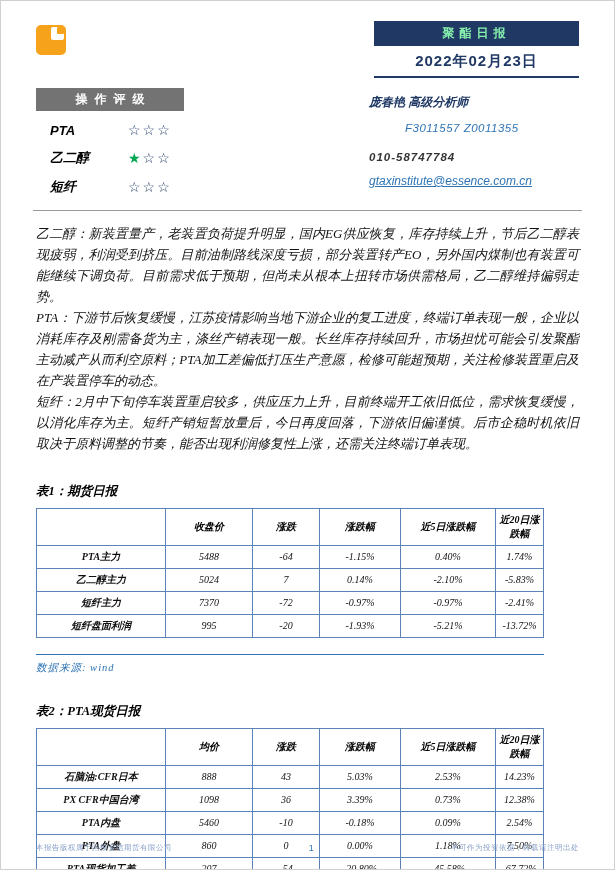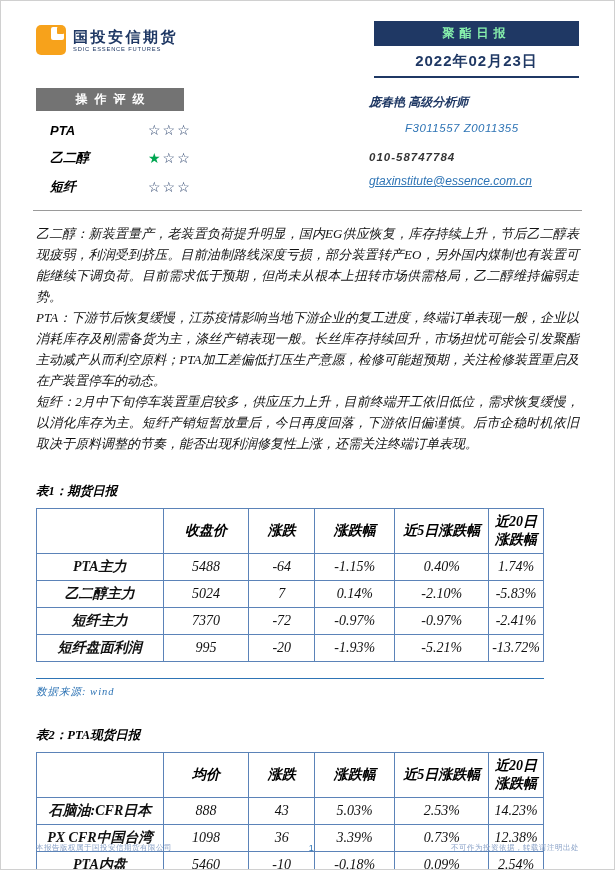--- a/index.html
+++ b/index.html
@@ -23,21 +23,21 @@
   .banner { background:#1f3864; color:#86efac; font-weight:bold; font-size:12px;
             letter-spacing:5px; text-align:center; padding:4px 0; }
   .date { color:#1f3864; font-weight:bold; font-size:15px; text-align:center;
           padding:6px 0 5px 0; border-bottom:2px solid #1f3864; letter-spacing:1px; }
   
   .info-row { display:flex; justify-content:space-between; margin-top:10px; }
   .rating-col { width:300px; }
   .rating-header { background:#737373; color:#ffffff; font-weight:bold; font-size:12px;
                    letter-spacing:7px; text-align:center; width:148px; padding:3px 0 3px 7px;
                    box-sizing:border-box; }
-  .rating-row { display:flex; align-items:center; margin:11px 0 0 14px;gap:20px; }
+  .rating-row { display:flex; align-items:center; margin:11px 0 0 14px; }
   .rating-label { font-weight:bold; font-size:13px; width:78px; color:#000; font-style:italic; }
   .stars { font-size:14px; letter-spacing:2px; }
   .star { color:#1f3864; }
   .star.filled { color:#00a651; }
   .analyst-col { width:210px; font-style:italic; }
   .analyst-name  { color:#1f3864; font-weight:bold; font-size:12px; margin-top:6px; }
   .analyst-codes { color:#2e74b5; font-size:11.5px; margin-top:11px; letter-spacing:0.5px;margin-left:36px; }
   .analyst-phone { color:#333333; font-weight:600; font-size:11.5px; margin-top:17px; letter-spacing:1px; }
   .analyst-email { color:#2e74b5; font-size:12px; margin-top:11px; display:inline-block;
                    text-decoration:underline; cursor:pointer; }
@@ -45,21 +45,21 @@
   .divider { border-top:1px solid #9a9a9a; margin:14px -3px 12px -3px; }
   .body-text { font-family:"Liberation Serif","DejaVu Serif",serif; font-style:italic;
                font-size:13px; line-height:1.62; text-align:justify; color:#111; }
   .body-text p { margin:0; }
   
   .table-block { margin-top:28px; }
   .table-title { font-family:"Liberation Serif","DejaVu Serif",serif; font-style:italic;
                  font-weight:bold; font-size:12.5px; color:#000; margin-bottom:8px; }
   table.daily { border-collapse:collapse; width:508px;
                 font-family:"Liberation Serif","DejaVu Serif",serif; font-style:italic;
-                font-size:14px; color:#111; }
+                font-size:10px; color:#111; }
   table.daily th, table.daily td { border:1px solid #5b83b8; text-align:center; padding:4px 3px; }
   table.daily thead th { font-weight:bold; color:#000; }
   table.daily tbody th { font-weight:bold; }
   table.daily tr > *:nth-child(1){ width:122px; }
   table.daily tr > *:nth-child(2){ width:80px; }
   table.daily tr > *:nth-child(3){ width:60px; }
   table.daily tr > *:nth-child(4){ width:74px; }
   table.daily tr > *:nth-child(5){ width:88px; }
   .source-line { border-top:1.5px solid #2e74b5; width:508px; margin-top:16px; }
   .source-text { color:#2e74b5; font-size:10.5px; font-style:italic; margin-top:6px;
@@ -75,24 +75,20 @@
 
 <div class="page">
 
   <div class="header">
     <div class="logo">
       <div class="logo-icon">
         <div class="sq"></div>
           <div class="cut"></div>
           <div class="dot"></div>
       </div>
-      <div class="logo-text">
-        <div class="logo-cn">国投安信期货</div>
-        <div class="logo-en">SDIC ESSENCE FUTURES</div>
-      </div>
     </div>
     <div class="head-right">
       <div class="banner">聚酯日报</div>
       <div class="date">2022年02月23日</div>
     </div>
   </div>
 
   <div class="info-row">
     <div class="rating-col">
       <div class="rating-header">操作评级</div>

